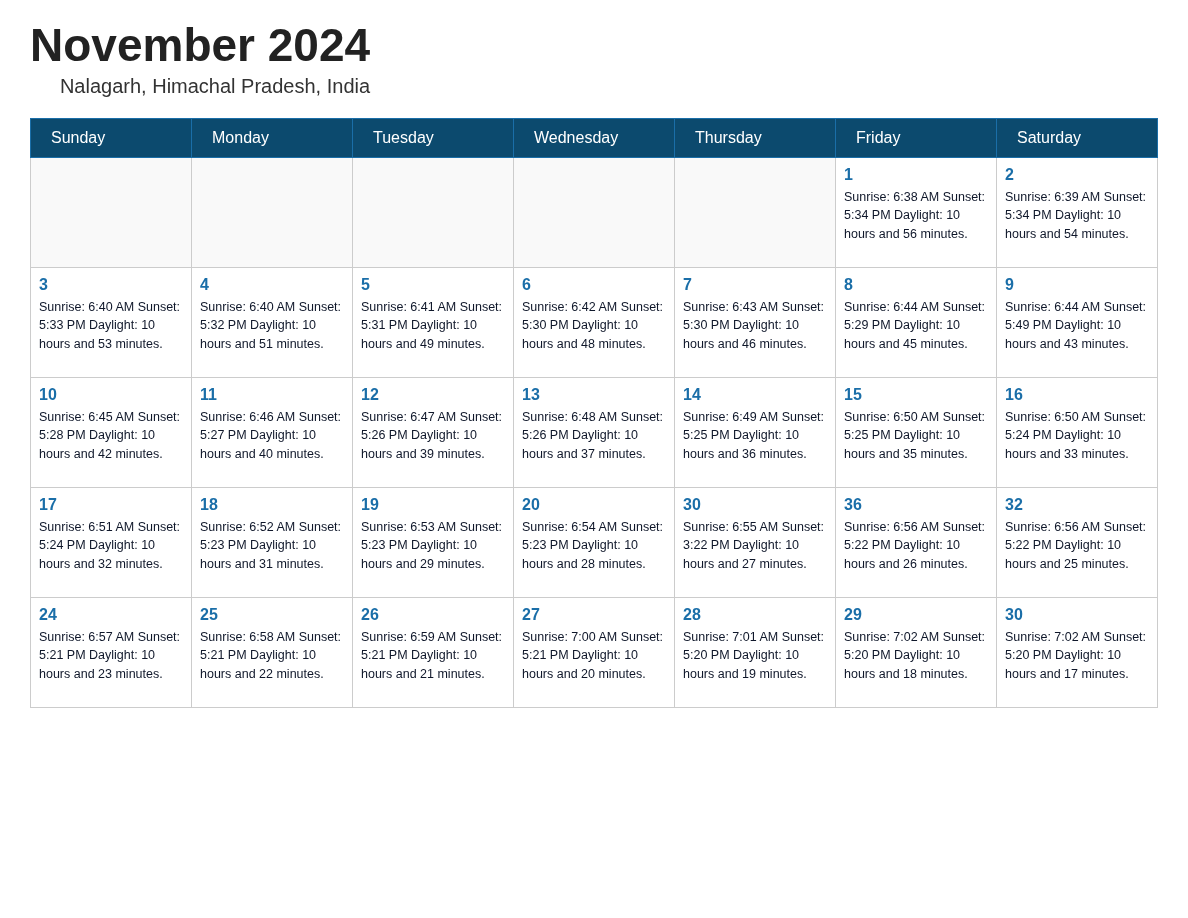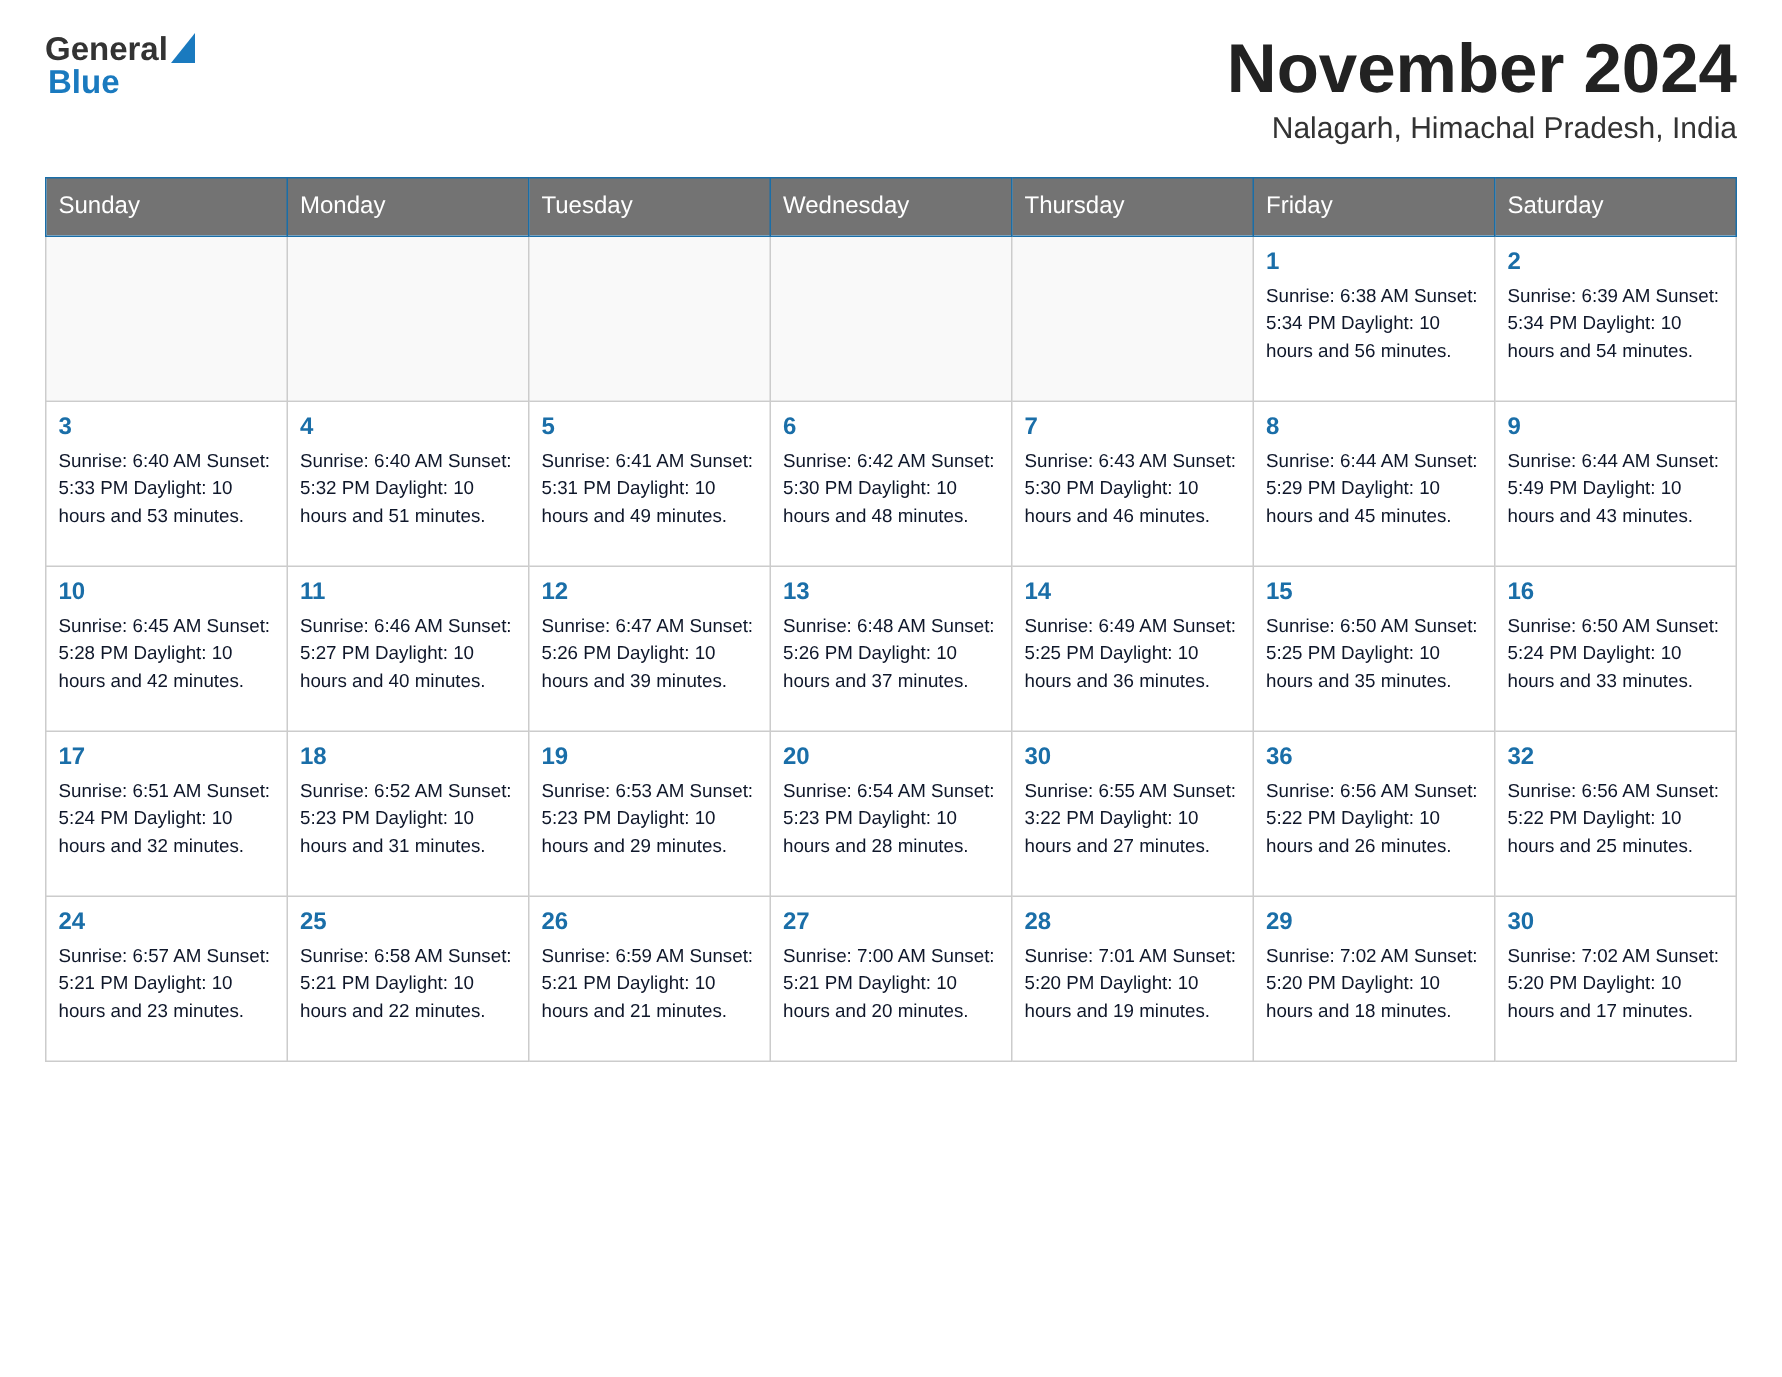--- a/index.html
+++ b/index.html
@@ -32,23 +32,23 @@
     .location {
       font-size: 20px;
       color: #333;
       margin-top: 4px;
     }
     .calendar {
       width: 100%;
       border-collapse: collapse;
     }
     .calendar th {
-      background-color: #737373;
+      background-color: #0c4a6e;
       color: #fff;
-      padding: 10px 8px;
+      padding: 10px 20px;
       font-size: 16px;
       font-weight: normal;
       text-align: left;
       border: 1px solid #1a6ea8;
     }
     .calendar td {
       vertical-align: top;
       padding: 8px;
       border: 1px solid #ccc;
       width: 14.28%;
@@ -95,27 +95,20 @@
       font-weight: bold;
       color: #1a7abf;
       margin-top: -4px;
       padding-left: 2px;
     }
   </style>
 </head>
 <body>
 
 <div class="header">
-  <div class="logo-wrapper">
-    <div class="logo-line1">
-      <span class="logo-text-general">General</span>
-      <span class="logo-triangle"></span>
-    </div>
-    <div class="logo-line2">Blue</div>
-  </div>
   <div class="title-section">
     <div class="month-year">November 2024</div>
     <div class="location">Nalagarh, Himachal Pradesh, India</div>
   </div>
 </div>
 
 <table class="calendar">
   <thead>
     <tr>
     <th>Sunday</th>

